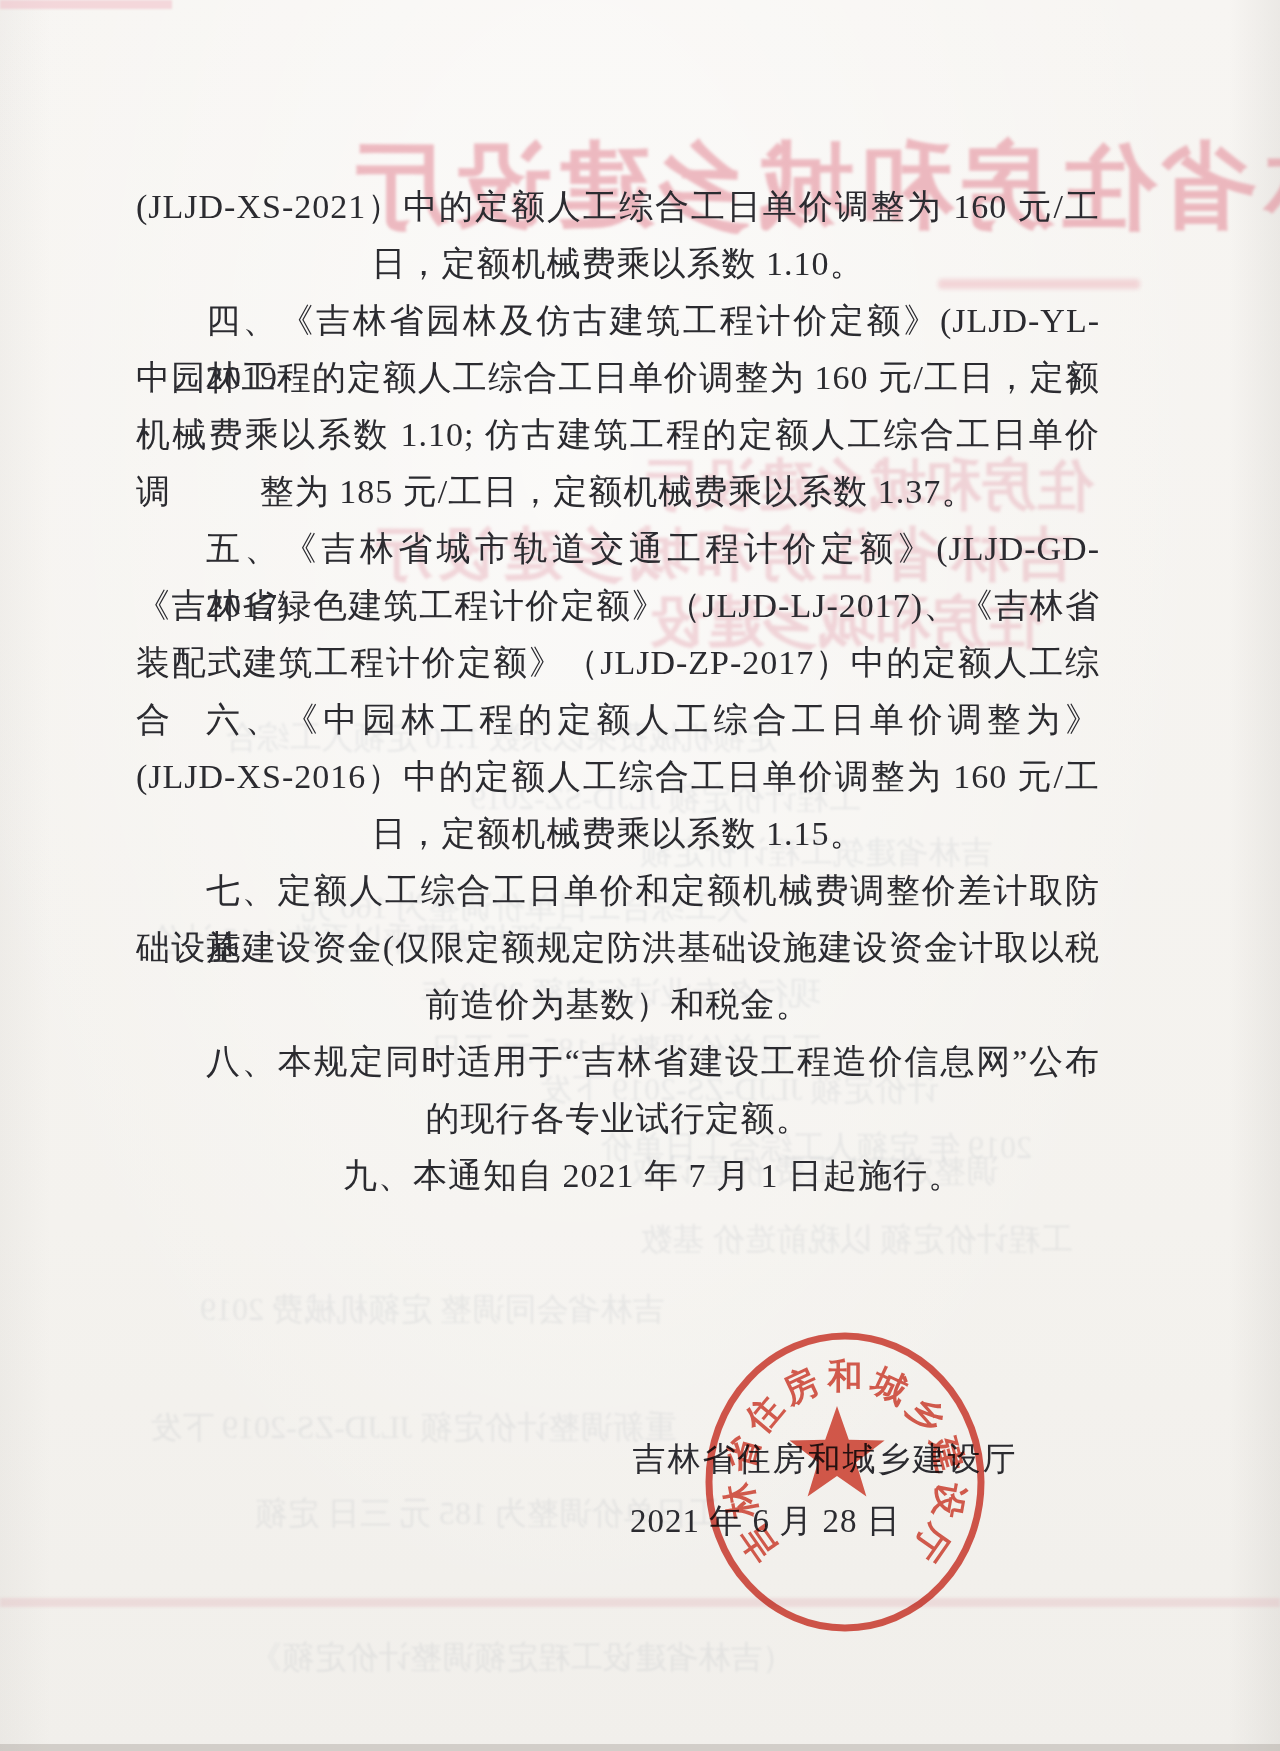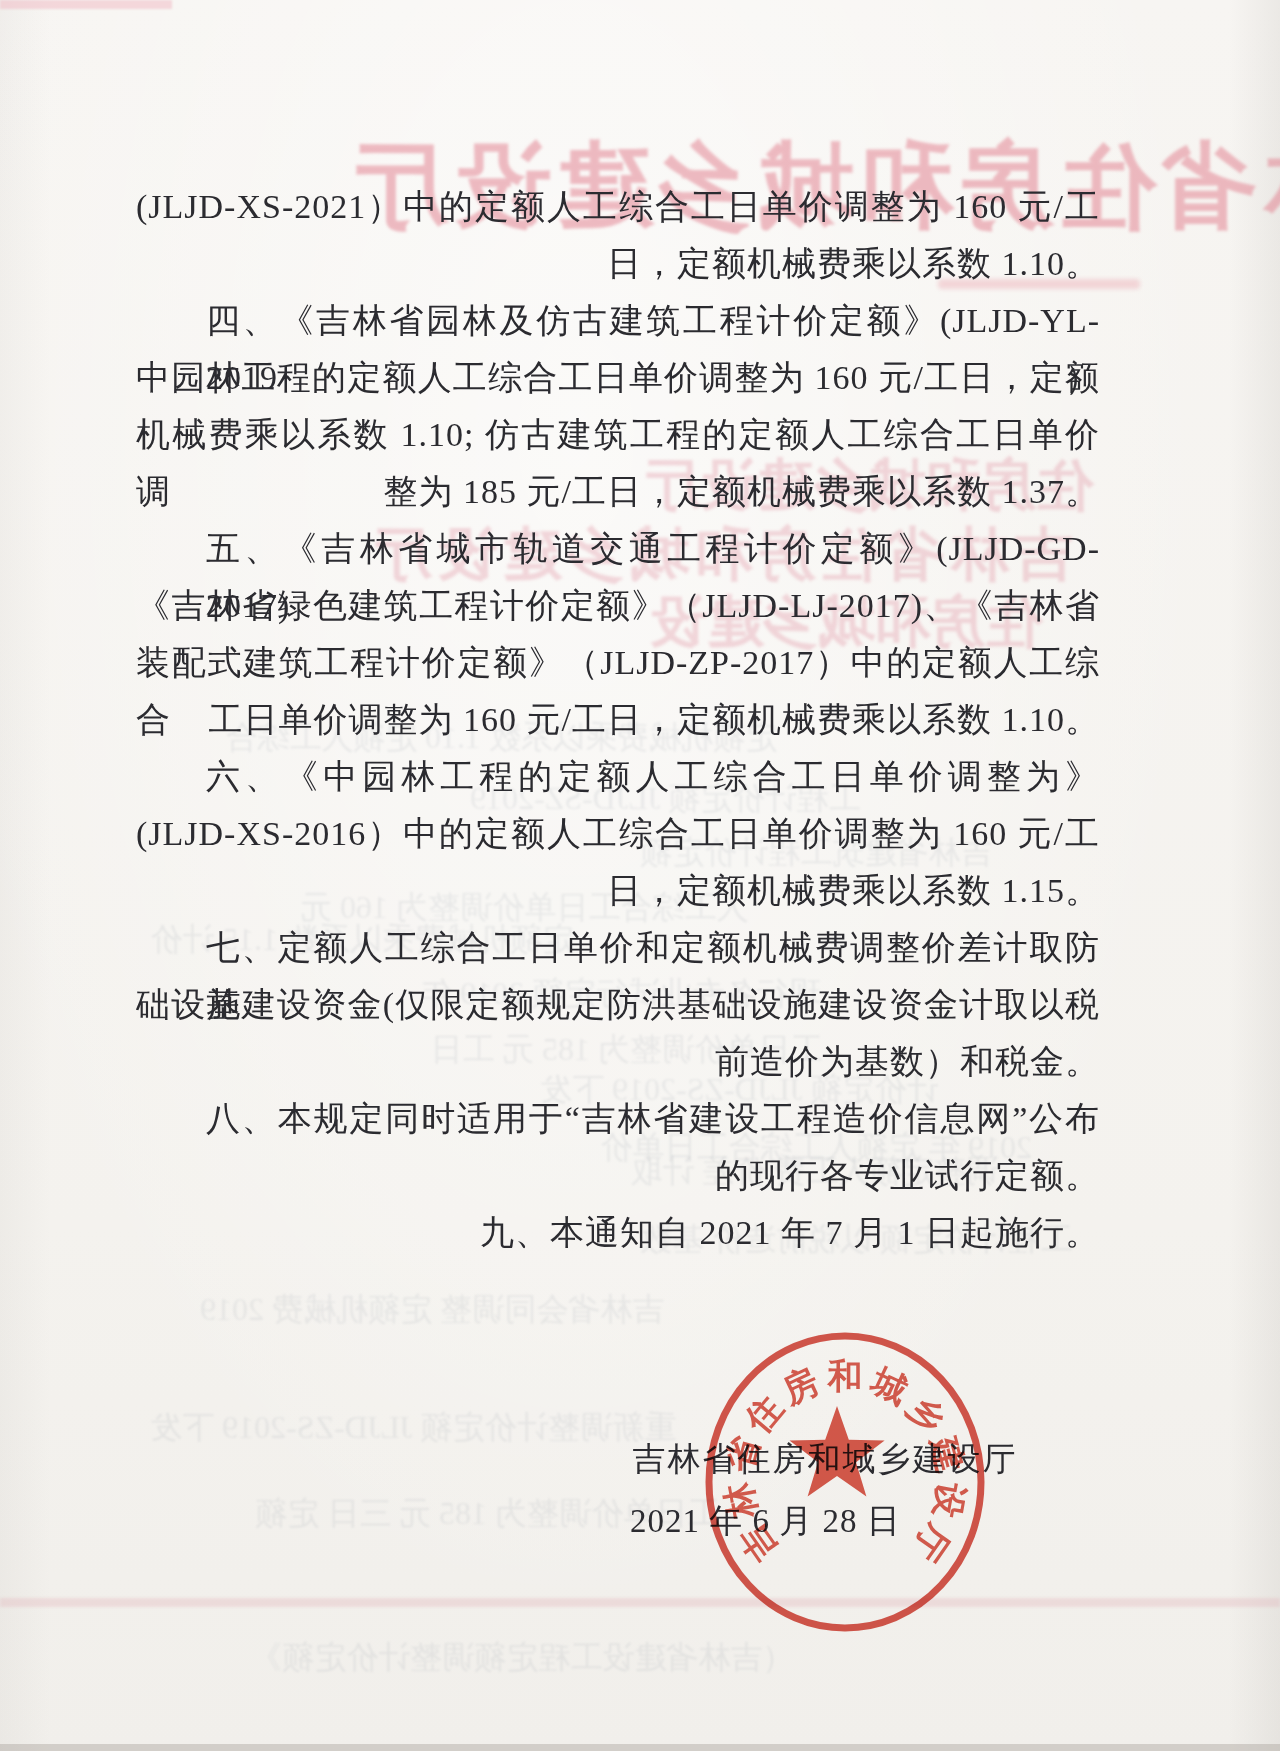--- a/index.html
+++ b/index.html
@@ -14,21 +14,21 @@
       linear-gradient(#f7f5f2, #f4f2ee 70%, #f1efeb);
     font-family:"Liberation Serif","DejaVu Serif",serif;
     color:#27272b;
   }
   
   .body-text{
     position:absolute;left:136px;top:178px;width:964px;
     font-size:34px;line-height:57px;letter-spacing:1px;
     color:#2b2b30;
   }
-  .line{height:57px;white-space:nowrap;text-align:right;}
+  .line{height:57px;white-space:nowrap;text-align:center;}
   .line.justify{white-space:normal;text-align:justify;text-align-last:justify;}
   .line.indent{padding-left:70px;}
   
   .signature{
     position:absolute;left:620px;top:1437px;width:410px;
     font-size:33px;letter-spacing:2px;text-align:center;color:#2b2b30;white-space:nowrap;
   }
   .sig-date{
     position:absolute;left:630px;top:1499px;width:400px;
     font-size:33px;letter-spacing:1px;text-align:left;color:#2b2b30;white-space:nowrap;
@@ -104,21 +104,20 @@
   <main class="body-text" id="doc-lines">
       <div class="line justify">(JLJD-XS-2021）中的定额人工综合工日单价调整为 160 元/工</div>
       <div class="line">日，定额机械费乘以系数 1.10。</div>
       <div class="line indent justify">四、《吉林省园林及仿古建筑工程计价定额》(JLJD-YL-2019）</div>
       <div class="line justify">中园林工程的定额人工综合工日单价调整为 160 元/工日，定额</div>
       <div class="line justify">机械费乘以系数 1.10; 仿古建筑工程的定额人工综合工日单价调</div>
       <div class="line">整为 185 元/工日，定额机械费乘以系数 1.37。</div>
       <div class="line indent justify">五、《吉林省城市轨道交通工程计价定额》(JLJD-GD-2017)、</div>
       <div class="line justify">《吉林省绿色建筑工程计价定额》（JLJD-LJ-2017)、《吉林省</div>
       <div class="line justify">装配式建筑工程计价定额》（JLJD-ZP-2017）中的定额人工综合</div>
-      <div class="line">工日单价调整为 160 元/工日，定额机械费乘以系数 1.10。</div>
       <div class="line indent justify">六、《中园林工程的定额人工综合工日单价调整为》</div>
       <div class="line justify">(JLJD-XS-2016）中的定额人工综合工日单价调整为 160 元/工</div>
       <div class="line">日，定额机械费乘以系数 1.15。</div>
       <div class="line indent justify">七、定额人工综合工日单价和定额机械费调整价差计取防基</div>
       <div class="line justify">础设施建设资金(仅限定额规定防洪基础设施建设资金计取以税</div>
       <div class="line">前造价为基数）和税金。</div>
       <div class="line indent justify">八、本规定同时适用于“吉林省建设工程造价信息网”公布</div>
       <div class="line">的现行各专业试行定额。</div>
       <div class="line indent">九、本通知自 2021 年 7 月 1 日起施行。</div>
     </main>

